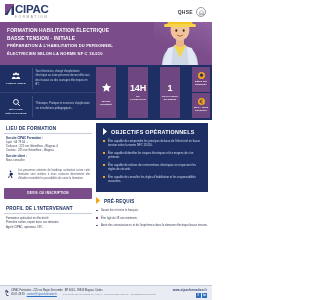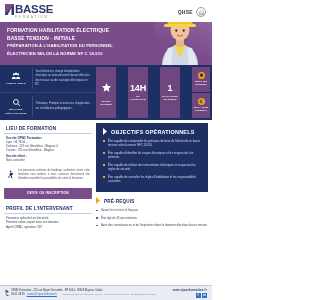--- a/index.html
+++ b/index.html
@@ -161,21 +161,21 @@
 </style>
 </head>
 <body>
 
 <div class="page">
 
   <div class="topbar">
     <div class="logo">
       <div class="logo-mark"></div>
       <div class="logo-text">
-        <div class="logo-name">BASSE</div>
+        <div class="logo-name">CIPAC</div>
         <div class="logo-sub">FORMATION</div>
       </div>
     </div>
     <div class="qhse">
       <div class="qhse-txt">QHSE</div>
       <div class="qhse-badge">
         <svg width="7" height="7" viewBox="0 0 24 24" fill="none" stroke="#8a8a95" stroke-width="2">
           <path d="M3 20h18M5 20V10l7-5 7 5v10M9 20v-6h6v6"></path>
         </svg>
       </div>

